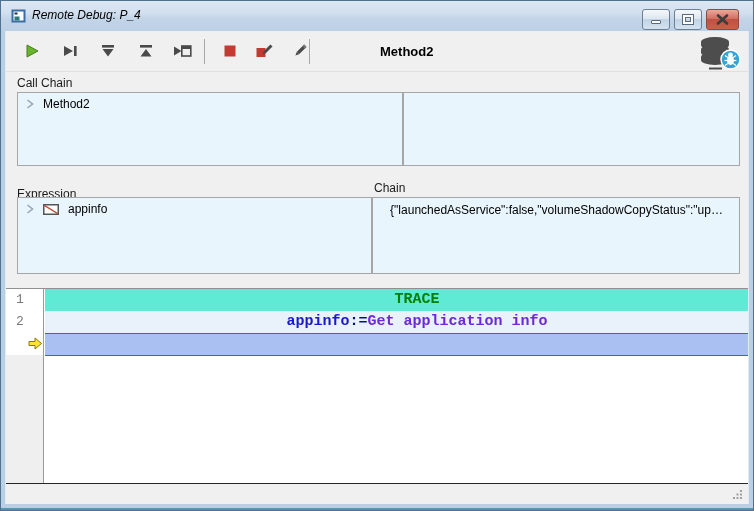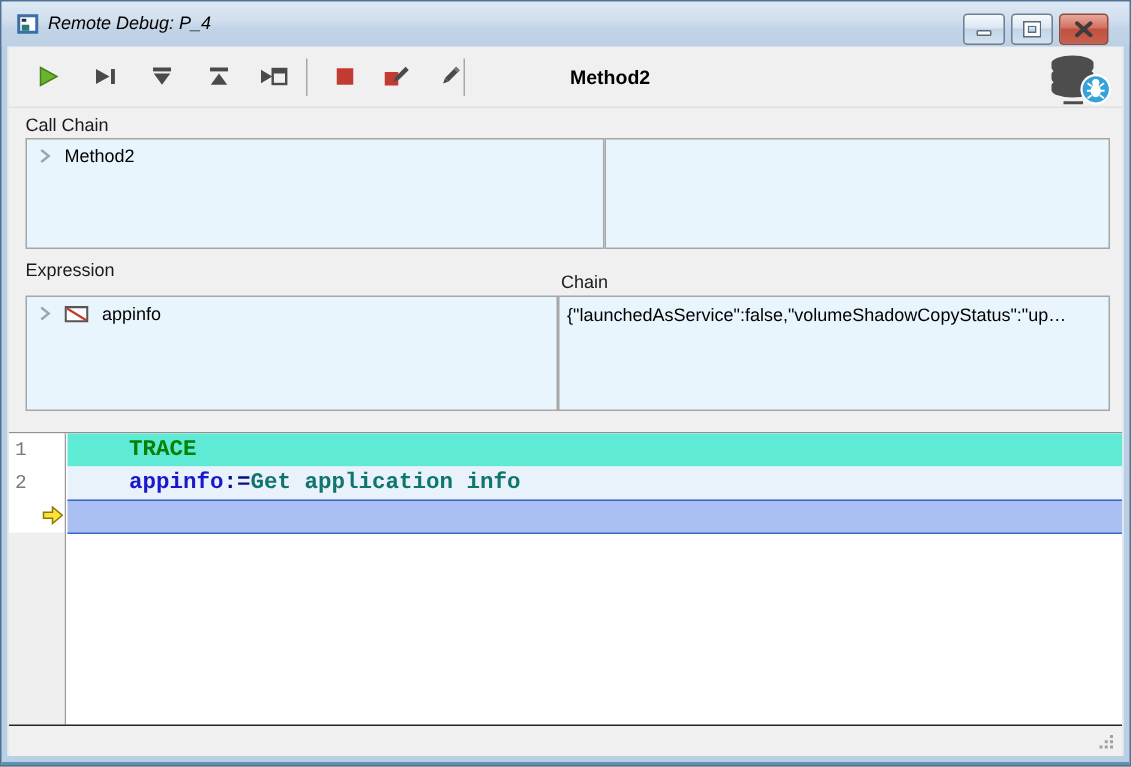--- a/index.html
+++ b/index.html
@@ -27,21 +27,21 @@
   .btn-max{right:51px;width:28px;}
   .btn-close{
     right:14px;width:33px;border-color:#8f4a3e;
     background:linear-gradient(180deg,#e7a99c,#d3705f 45%,#c05140 50%,#c8604e);
   }
   .glyph-min{width:10px;height:4px;background:#fdfdfd;border:1px solid #5a6a7a;border-radius:1px;margin-top:4px;}
   .glyph-restore{width:10px;height:9px;border:2px solid #fdfdfd;box-shadow:0 0 0 1px #5a6a7a,inset 0 0 0 1px #5a6a7a;background:transparent;}
   
   .client{
     position:absolute;left:4px;top:30px;width:744px;height:473px;
-    background:#f0f0f0;border-left:1px solid #e2eaf2;border-right:1px solid #e2eaf2;
+    background:#f0f0f0;border-left:1px solid #e2eaf2;border-right:1px solid #e2eaf2;text-align:center;
   }
   
   .toolbar{position:absolute;left:0;top:0;width:100%;height:41px;border-bottom:1px solid #e0e0e0;}
   .tbtn{position:absolute;top:10px;width:20px;height:20px;display:flex;align-items:center;justify-content:center;background:transparent;border:none;padding:0;cursor:default;}
   .tsep{position:absolute;top:8px;width:1px;height:25px;background:#a8a8a8;}
   .method-name{position:absolute;left:374px;top:13px;font-size:13px;font-weight:bold;color:#000;}
   .db-icon{position:absolute;left:690px;top:3px;width:46px;height:38px;}
   
   .sec-label{position:absolute;font-size:12px;color:#1a1a1a;}
   
@@ -66,21 +66,21 @@
     position:absolute;left:0;right:0;height:22px;line-height:22px;
     font-family:"Liberation Mono",monospace;font-size:15px;font-weight:bold;
     padding-left:41px;white-space:pre;
   }
   .line-1{top:0;background:#5eead4;}
   .line-2{top:22px;background:#e9f1fb;}
   .line-3{top:44px;height:23px;background:#abc0f2;border-top:1px solid #3e64ca;border-bottom:1px solid #3e64ca;}
   .tok-keyword{color:#068006;}
   .tok-variable{color:#1818cc;}
   .tok-operator{color:#001080;}
-  .tok-command{color:#0f766e;}
+  .tok-command{color:#6d28d9;}
   
   .editor-bottom-border{position:absolute;left:0;top:452px;width:100%;height:1px;background:#262626;}
   .statusbar{position:absolute;left:0;top:453px;width:100%;height:20px;background:#f0f0f0;}
   .grip{position:absolute;right:5px;bottom:4px;width:11px;height:11px;}
   .bottom-edge{position:absolute;left:0;right:0;bottom:0;height:2px;background:#5b93ae;}
 </style>
 </head>
 <body>
 
 <div class="window">
@@ -191,21 +191,21 @@
     <div class="panel" style="left:11px;top:61px;width:386px;height:74px;">
       <div class="pane-row">
         <svg class="chev" viewBox="0 0 8 10">
           <path d="M1.5 1 L6.5 5 L1.5 9" stroke="#97a6b4" stroke-width="1.6" fill="none"></path>
         </svg>
         <span class="row-label">Method2</span>
       </div>
     </div>
     <div class="panel" style="left:397px;top:61px;width:337px;height:74px;"></div>
 
-    <div class="sec-label" style="left:11px;top:142px;">Expression</div>
+    <div class="sec-label" style="left:11px;top:156px;">Expression</div>
     <div class="sec-label" style="left:368px;top:150px;">Chain</div>
     <div class="panel" style="left:11px;top:166px;width:355px;height:77px;">
       <div class="pane-row">
         <svg class="chev" viewBox="0 0 8 10">
           <path d="M1.5 1 L6.5 5 L1.5 9" stroke="#97a6b4" stroke-width="1.6" fill="none"></path>
         </svg>
         <svg class="obj-icon" viewBox="0 0 16 11">
           <rect x="0.75" y="0.75" width="14.5" height="9.5" fill="#fdfdfd" stroke="#555555" stroke-width="1.5"></rect>
           <line x1="1.5" y1="1.5" x2="14.5" y2="9.5" stroke="#c0392b" stroke-width="1.4"></line>
         </svg>

